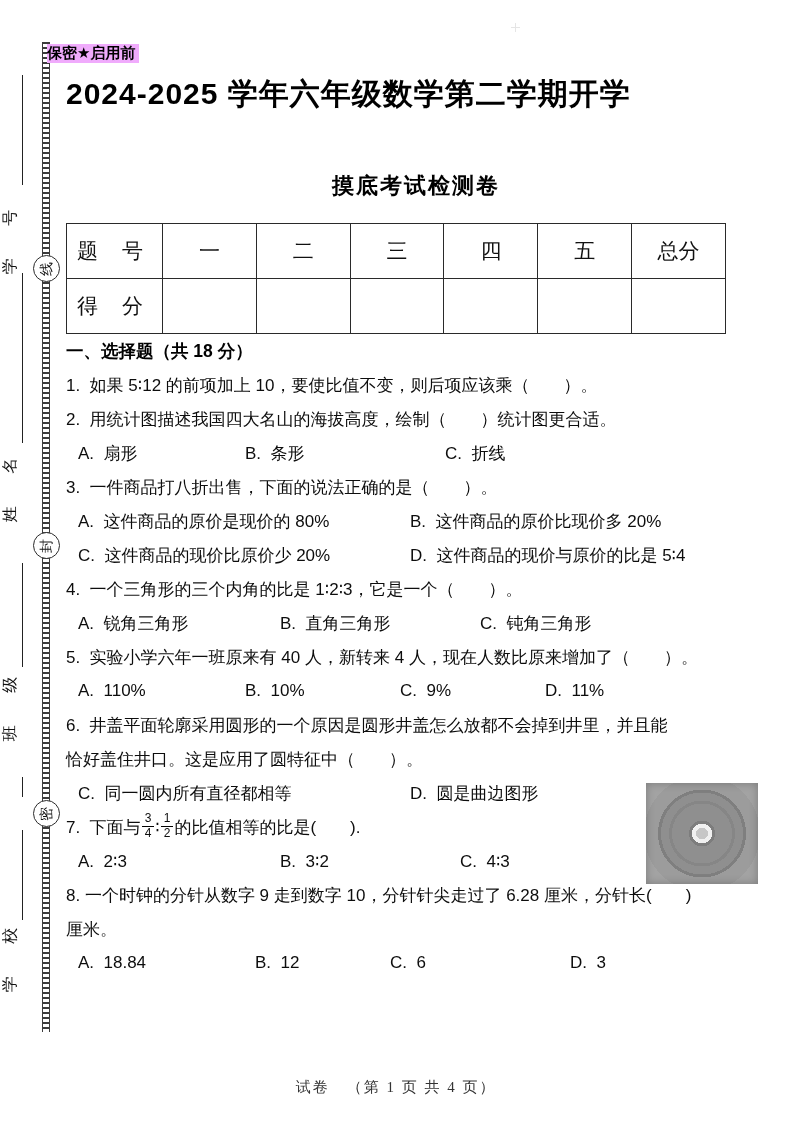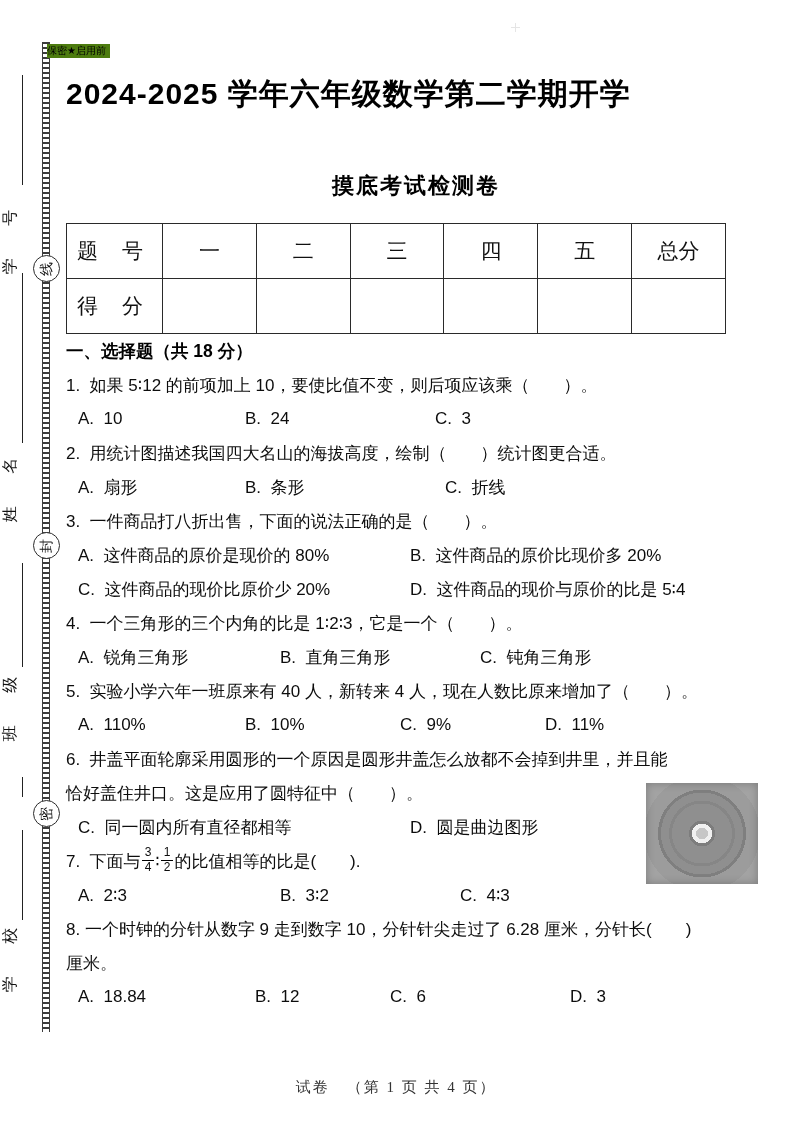--- a/index.html
+++ b/index.html
@@ -10,21 +10,21 @@
   
   .seal-dotted { position:absolute; left:42px; top:42px; width:8px; height:990px;
     background: repeating-linear-gradient(to bottom, #3c3c3c 0 2px, #ffffff 2px 5px);
     border-left:1px solid #3c3c3c; border-right:1px solid #3c3c3c; }
   .fill-line { position:absolute; left:22px; width:0; border-left:1.5px solid #222; }
   .seal-label { position:absolute; left:-39px; width:100px; height:22px; text-align:center;
     transform:rotate(-90deg); font-size:16px; letter-spacing:14px; color:#111; white-space:nowrap; }
   .seal-circle { position:absolute; left:33px; width:27px; height:27px; border:1.5px solid #2b2b2b;
     border-radius:50%; background:#fff; display:flex; align-items:center; justify-content:center; z-index:3; }
   .seal-circle span { display:block; transform:rotate(-90deg); font-size:14px; color:#111; }
-  .confidential { position:absolute; left:47px; top:44px; font-size:10px; font-weight:400; color:#000; background:#4d7c0f; padding-right:4px; }
+  .confidential { position:absolute; left:47px; top:44px; font-size:15px; font-weight:700; color:#000; background:#f0abfc; padding-right:4px; }
 
   
   .regmark { position:absolute; left:511px; top:23px; width:9px; height:9px; opacity:.5; }
   .regmark:before { content:""; position:absolute; left:4px; top:0; width:1px; height:9px; background:#ccc; }
   .regmark:after  { content:""; position:absolute; left:0; top:4px; width:9px; height:1px; background:#ccc; }
 
   
   .main { position:absolute; left:66px; top:70px; width:700px; }
   .title1 { font-size:30px; font-weight:700; height:48px; line-height:48px; letter-spacing:1px; color:#000; }
   .title2 { font-size:22px; font-weight:700; text-align:center; margin-top:52px; height:32px; line-height:32px; letter-spacing:2px; color:#000; }
@@ -116,25 +116,20 @@
         <td></td>
         <td></td>
       </tr>
     </tbody>
       </table>
 
     <div class="section-title">一、选择题（共 18 分）</div>
 
     <div class="qblock">
       <div class="qline">1.  如果 5∶12 的前项加上 10，要使比值不变，则后项应该乘（　　）。</div>
-      <div class="optrow">
-        <span class="w167">A.  10</span>
-        <span class="w190">B.  24</span>
-        <span>C.  3</span>
-      </div>
     </div>
 
     <div class="qblock">
       <div class="qline">2.  用统计图描述我国四大名山的海拔高度，绘制（　　）统计图更合适。</div>
       <div class="optrow">
         <span class="w167">A.  扇形</span>
         <span class="w200">B.  条形</span>
         <span>C.  折线</span>
       </div>
     </div>

